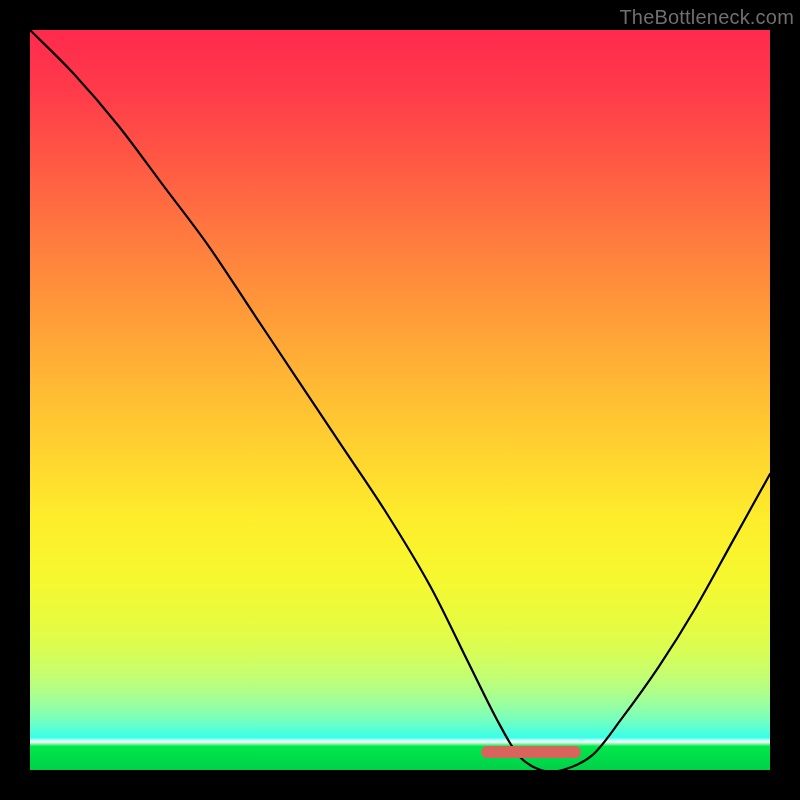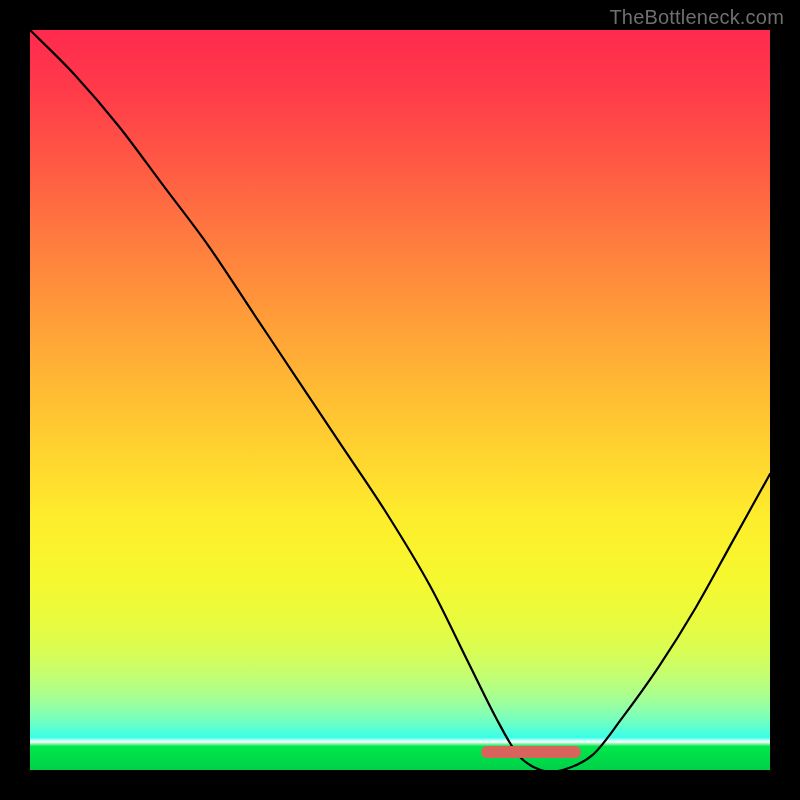--- a/index.html
+++ b/index.html
@@ -62,21 +62,21 @@
     height: 100%;
   }
   .marker {
     position: absolute;
     background: #d9645c;
     border-radius: 6px;
   }
   .watermark {
     position: absolute;
     top: 6px;
-    right: 16px;
+    right: 6px;
     color: #6f6f6f;
     font-size: 20px;
     font-weight: 500;
     letter-spacing: 0.2px;
   }
 </style>
 </head>
 <body>
 
 <div class="stage">

